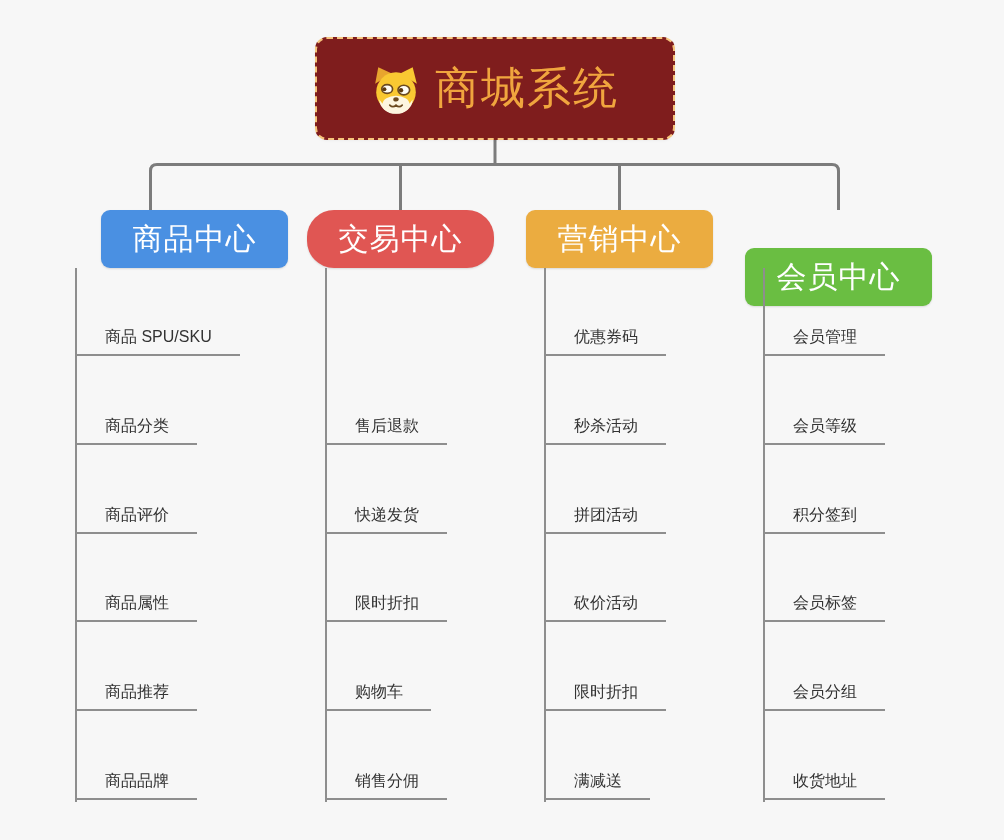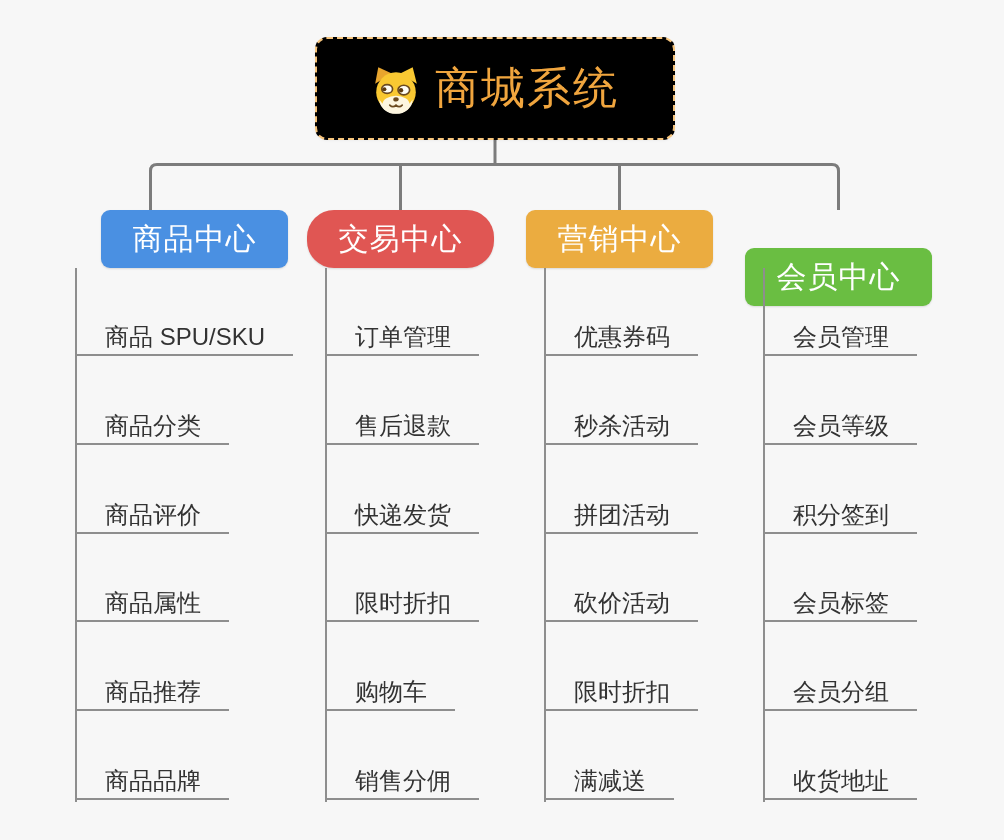--- a/index.html
+++ b/index.html
@@ -11,21 +11,21 @@
   }
   .canvas{position:relative;width:1004px;height:840px;background:#f7f7f7;}
 
   
   .connectors{position:absolute;left:0;top:0;width:1004px;height:840px;pointer-events:none;}
 
   
   .root-node{
     position:absolute;left:315px;top:37px;width:360px;height:103px;
     box-sizing:border-box;
-    background:#000000;
+    background:#7f1d1d;
     border:2px dashed #f6c47c;
     border-radius:12px;
     display:flex;align-items:center;justify-content:center;gap:14px;
     box-shadow:0 1px 3px rgba(0,0,0,0.04);
   }
   .root-title{
     font-size:44px;
     color:#f0a53e;
     letter-spacing:2px;
     white-space:nowrap;
@@ -59,21 +59,21 @@
   .spine-3{left:763px;}
 
   
   .subtopic{
     position:absolute;
     height:44px;
     box-sizing:border-box;
     display:flex;align-items:flex-end;
     padding:0 28px 5px 30px;
     border-bottom:2px solid #8e8e8e;
-    font-size:24px;
+    font-size:16px;
     line-height:24px;
     color:#333333;
     white-space:nowrap;
     width:max-content;
   }
   .col-0{left:75px;}  .col-1{left:325px;}  .col-2{left:544px;}  .col-3{left:763px;}
   .row-0{top:312px;}  
   .row-1{top:401px;}  
   .row-2{top:490px;}  
   .row-3{top:578px;}  
@@ -127,21 +127,20 @@
   <div class="branch-spine spine-2"></div>
   <div class="branch-spine spine-3"></div>
 
   <div class="subtopic col-0 row-0">商品 SPU/SKU</div>
   <div class="subtopic col-0 row-1">商品分类</div>
   <div class="subtopic col-0 row-2">商品评价</div>
   <div class="subtopic col-0 row-3">商品属性</div>
   <div class="subtopic col-0 row-4">商品推荐</div>
   <div class="subtopic col-0 row-5">商品品牌</div>
 
-  <div class="subtopic col-1 row-0">订单管理</div>
   <div class="subtopic col-1 row-1">售后退款</div>
   <div class="subtopic col-1 row-2">快递发货</div>
   <div class="subtopic col-1 row-3">限时折扣</div>
   <div class="subtopic col-1 row-4">购物车</div>
   <div class="subtopic col-1 row-5">销售分佣</div>
 
   <div class="subtopic col-2 row-0">优惠券码</div>
   <div class="subtopic col-2 row-1">秒杀活动</div>
   <div class="subtopic col-2 row-2">拼团活动</div>
   <div class="subtopic col-2 row-3">砍价活动</div>

